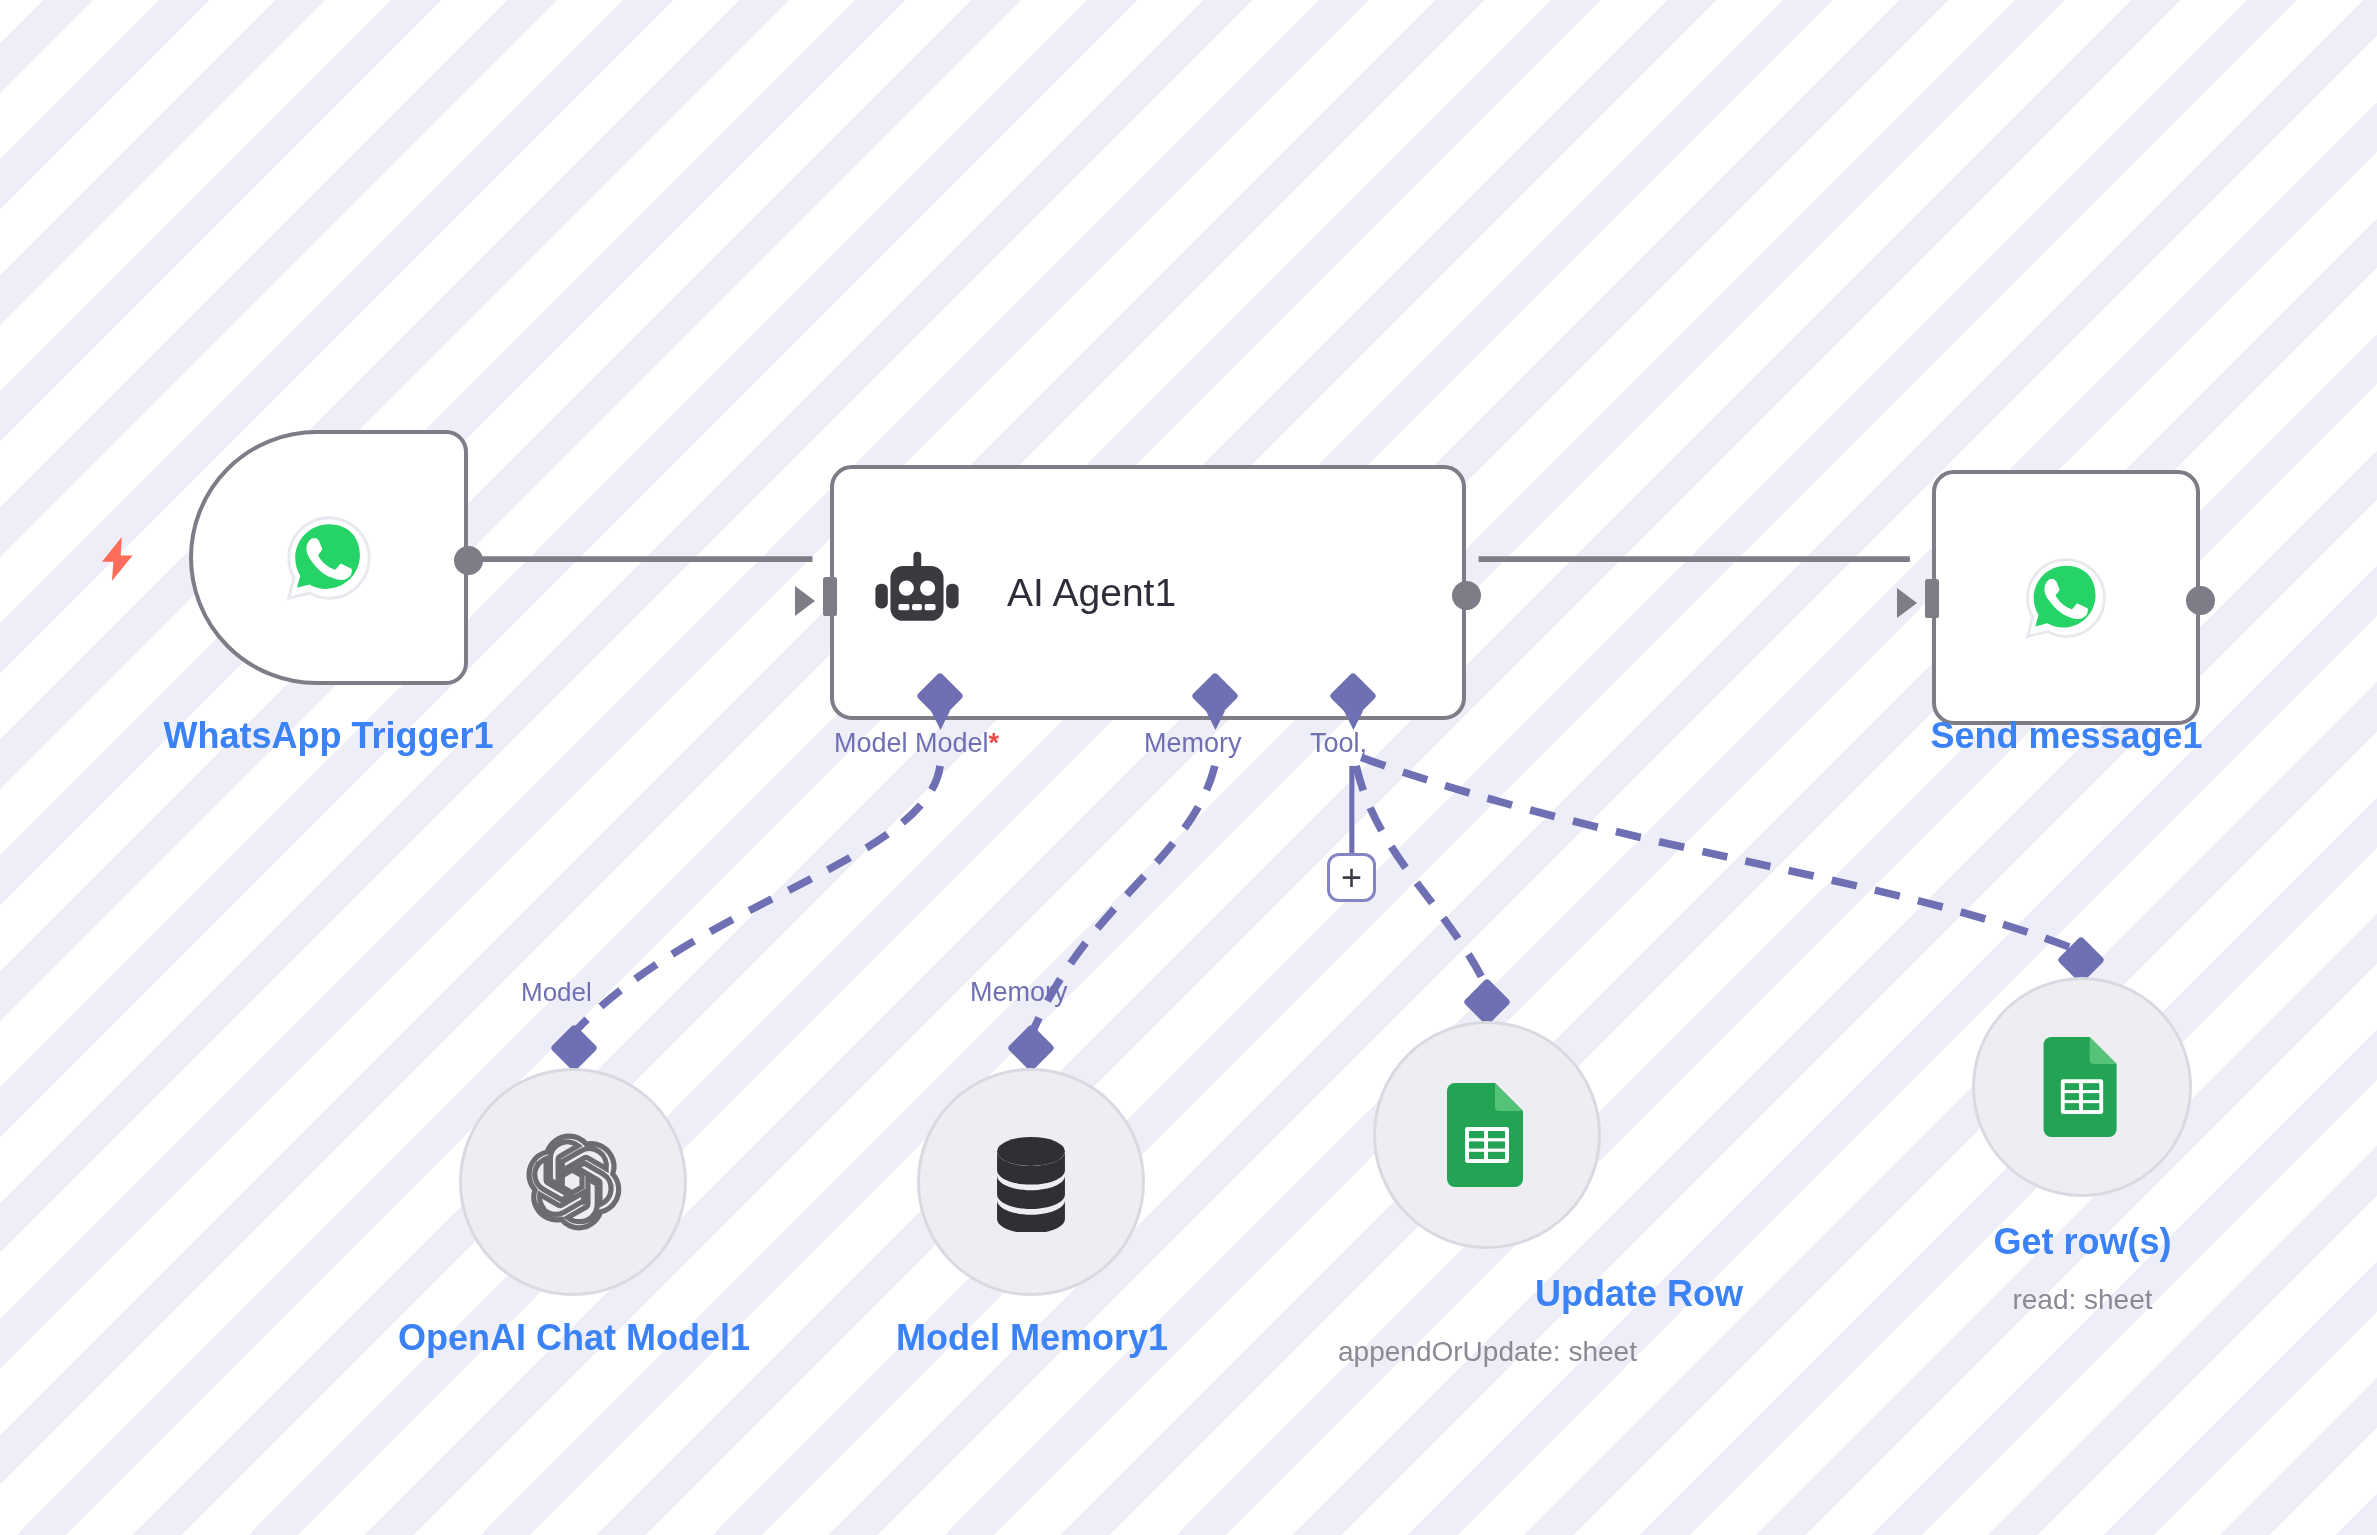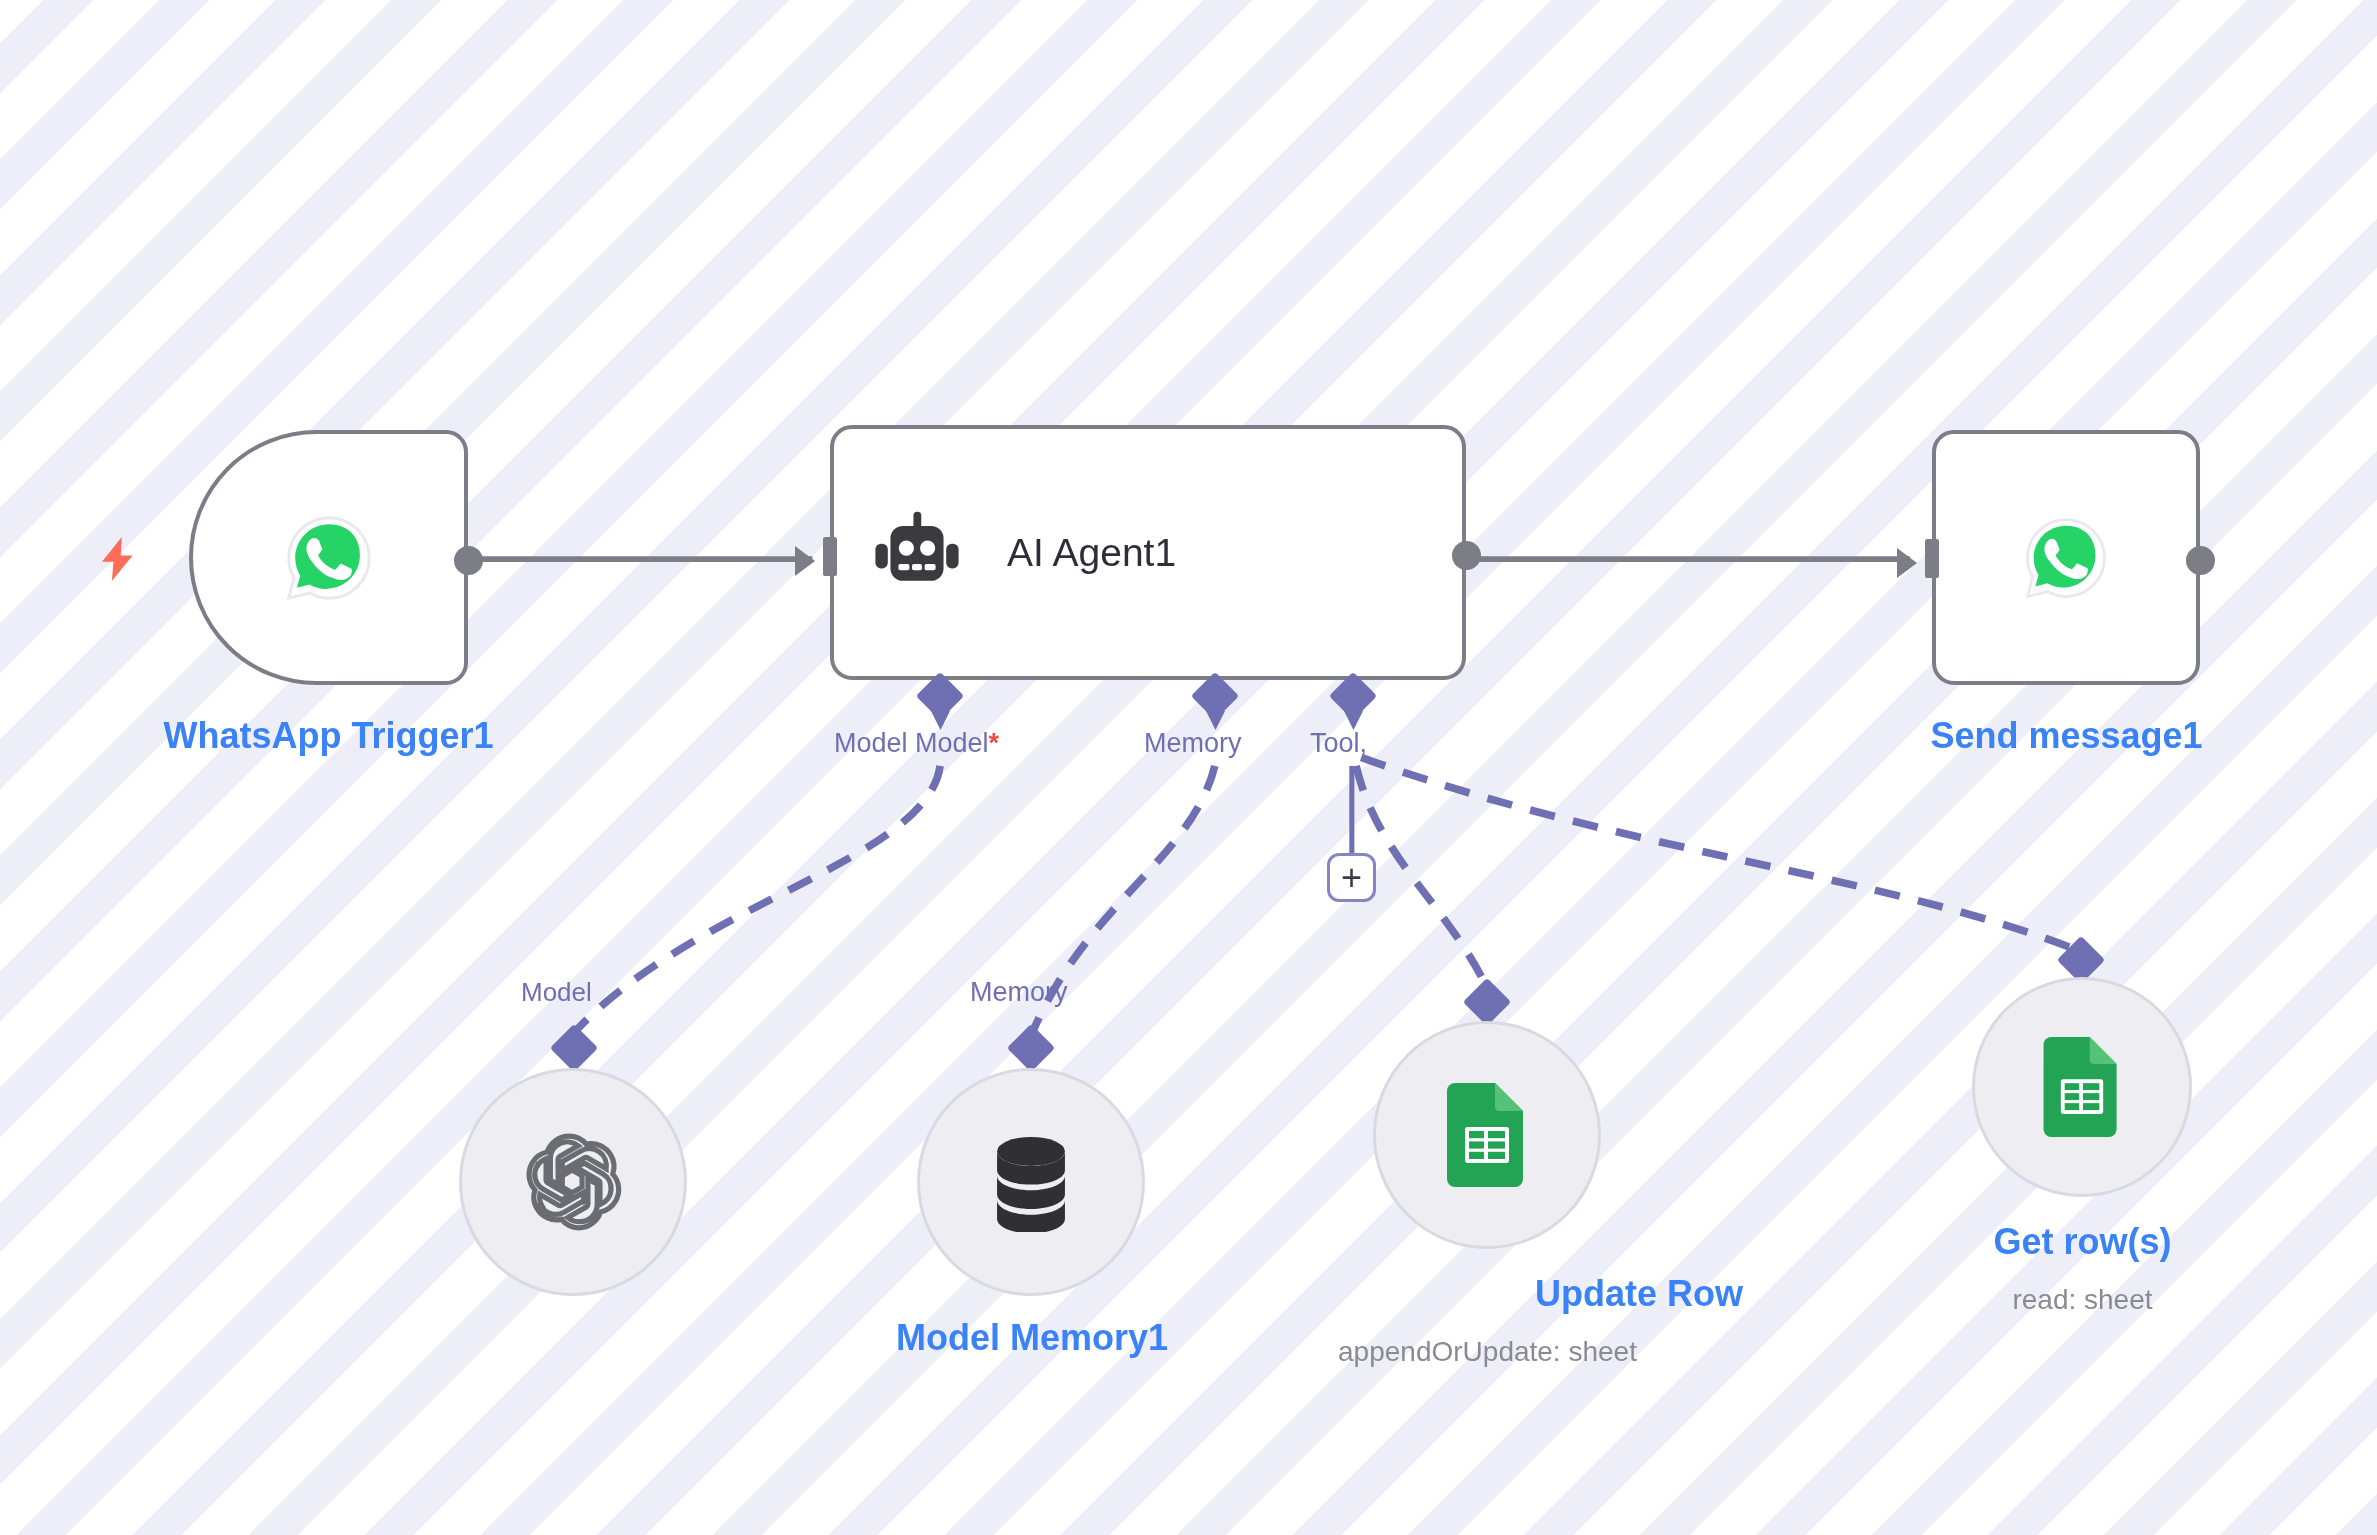--- a/index.html
+++ b/index.html
@@ -15,21 +15,21 @@
     position:relative;
   }
   #canvas{position:absolute;inset:0;}
   svg.wires{position:absolute;left:0;top:0;width:2377px;height:1536px;pointer-events:none;}
 
   
   .node{
     position:absolute;background:#ffffff;border:4.3px solid #7d7d87;
     box-sizing:border-box;display:flex;align-items:center;
   }
-  .node.square{border-radius:22px;}
+  .node.square{border-radius:22px;margin-top:40px;}
   .node.trigger{border-radius:128px 22px 22px 128px;}
   .node-title{
     position:absolute;text-align:center;color:#3b82f6;
     font-weight:700;white-space:nowrap;
   }
   .node-sub{
     position:absolute;text-align:center;color:#8a8a94;
     font-weight:400;white-space:nowrap;
   }
 
@@ -159,20 +159,21 @@
 
   <div class="conn-label" style="left:521px;top:977px;font-size:26px;">Model</div>
   <div class="diamond" style="left:557px;top:1031px;"></div>
   <div class="subnode" style="left:459px;top:1068px;width:228px;height:228px;">
     <span class="icon-wrap">
       <svg width="100" height="100" viewBox="0 0 24 24">
         <path fill="none" stroke="#6b6b72" stroke-width="1.25" d="M21.55 10.0a5.42 5.42 0 0 0-.47-4.46 5.5 5.5 0 0 0-5.92-2.63A5.44 5.44 0 0 0 11.05 1a5.5 5.5 0 0 0-5.24 3.8A5.43 5.43 0 0 0 2.2 7.44a5.5 5.5 0 0 0 .67 6.45 5.42 5.42 0 0 0 .47 4.46 5.5 5.5 0 0 0 5.92 2.63A5.43 5.43 0 0 0 13.36 23a5.5 5.5 0 0 0 5.24-3.81 5.43 5.43 0 0 0 3.62-2.63 5.5 5.5 0 0 0-.67-6.45zM13.36 21.5a4.08 4.08 0 0 1-2.62-.95l.13-.07 4.35-2.51a.71.71 0 0 0 .36-.62v-6.13l1.84 1.06a.07.07 0 0 1 .4.05v5.08a4.1 4.1 0 0 1-4.1 4.09zM4.54 17.74a4.08 4.08 0 0 1-.49-2.75l.13.08 4.35 2.51a.7.7 0 0 0 .71 0l5.31-3.06v2.12a.07.07 0 0 1-.3.06l-4.4 2.54a4.1 4.1 0 0 1-5.59-1.5zM3.4 8.2a4.08 4.08 0 0 1 2.14-1.8v5.17a.69.69 0 0 0 .35.61l5.29 3.05-1.84 1.06a.07.07 0 0 1-.07 0l-4.4-2.54a4.1 4.1 0 0 1-1.5-5.6zM18.1 11.6l-5.3-3.07 1.83-1.06a.07.07 0 0 1 .07 0l4.4 2.55a4.09 4.09 0 0 1-.63 7.38V12.2a.7.7 0 0 0-.37-.61zM19.94 8.8l-.13-.08-4.35-2.52a.71.71 0 0 0-.71 0L9.44 9.26V7.14a.07.07 0 0 1 .03-.06l4.4-2.54a4.09 4.09 0 0 1 6.07 4.24zM8.44 12.63L6.6 11.57a.07.07 0 0 1-.04-.05V6.44a4.09 4.09 0 0 1 6.7-3.14l-.13.07-4.35 2.51a.71.71 0 0 0-.36.62zM9.44 10.47L11.81 9.1l2.36 1.37v2.73l-2.36 1.36-2.37-1.36z"></path>
       </svg>
     </span>
   </div>
+  <div class="node-title" style="left:310px;top:1317px;width:528px;font-size:36px;">OpenAI Chat Model1</div>
 
   <div class="conn-label" style="left:970px;top:977px;font-size:27px;">Memory</div>
   <div class="diamond" style="left:1014px;top:1031px;"></div>
   <div class="subnode" style="left:917px;top:1068px;width:228px;height:228px;">
     <span class="icon-wrap">
       <svg width="88" height="99" viewBox="0 0 24 28">
         <ellipse cx="12" cy="5.2" rx="9.6" ry="4.1" fill="#2f2f34"></ellipse>
         <path d="M2.4 5.2v5.3c0 2.26 4.3 4.1 9.6 4.1s9.6-1.84 9.6-4.1V5.2c0 2.26-4.3 4.1-9.6 4.1S2.4 7.46 2.4 5.2z" fill="#2f2f34"></path>
         <path d="M2.4 12.1v5.3c0 2.26 4.3 4.1 9.6 4.1s9.6-1.84 9.6-4.1v-5.3c0 2.26-4.3 4.1-9.6 4.1s-9.6-1.84-9.6-4.1z" fill="#2f2f34"></path>
         <path d="M2.4 19v5.3c0 2.26 4.3 4.1 9.6 4.1s9.6-1.84 9.6-4.1V19c0 2.26-4.3 4.1-9.6 4.1S2.4 21.26 2.4 19z" fill="#2f2f34"></path>

